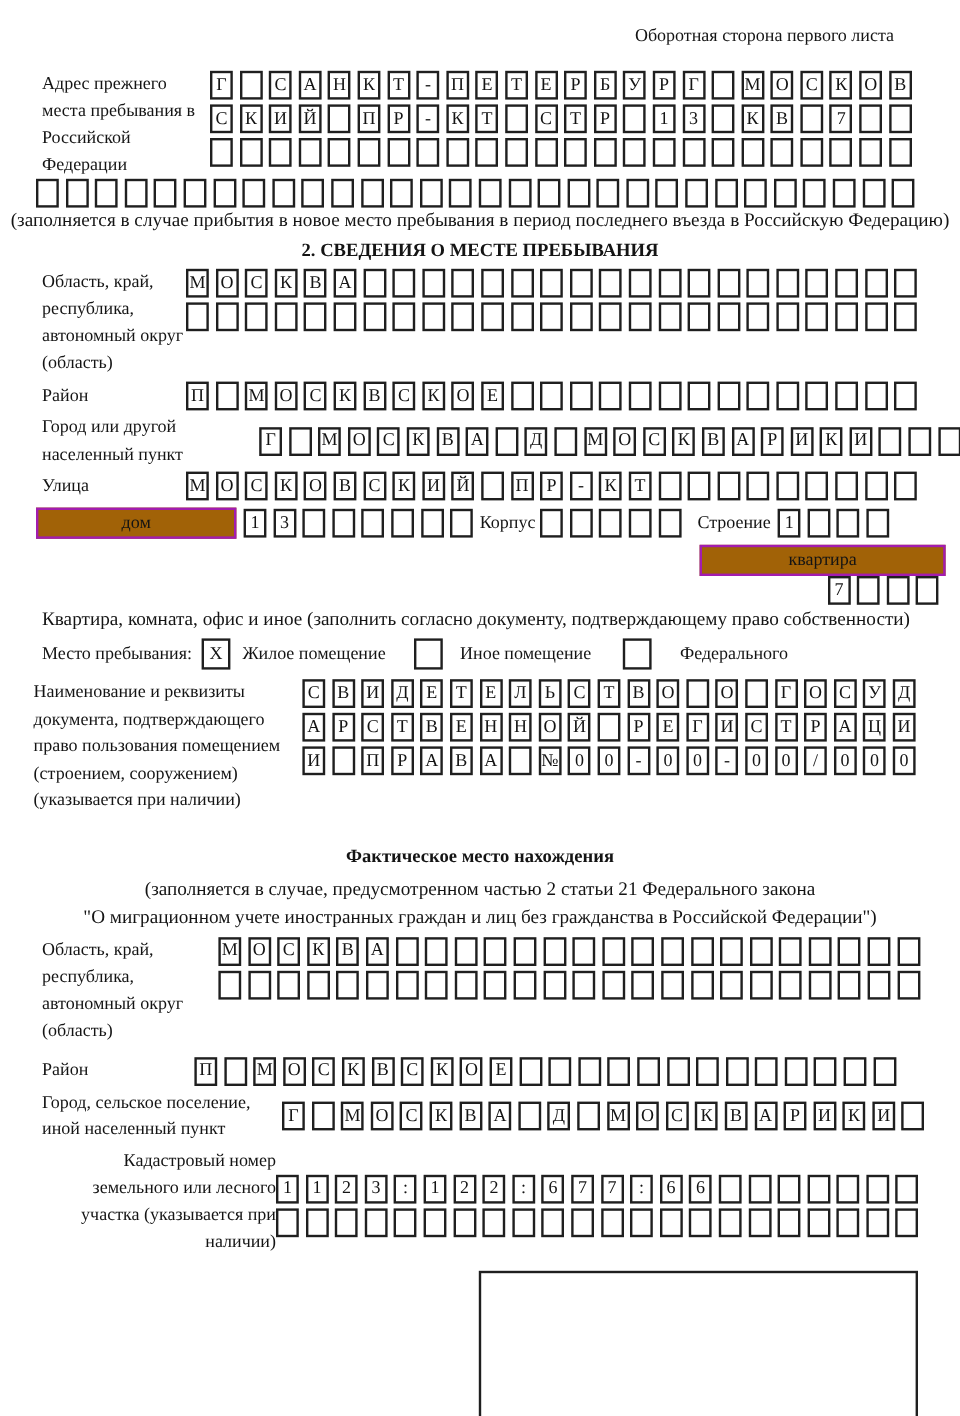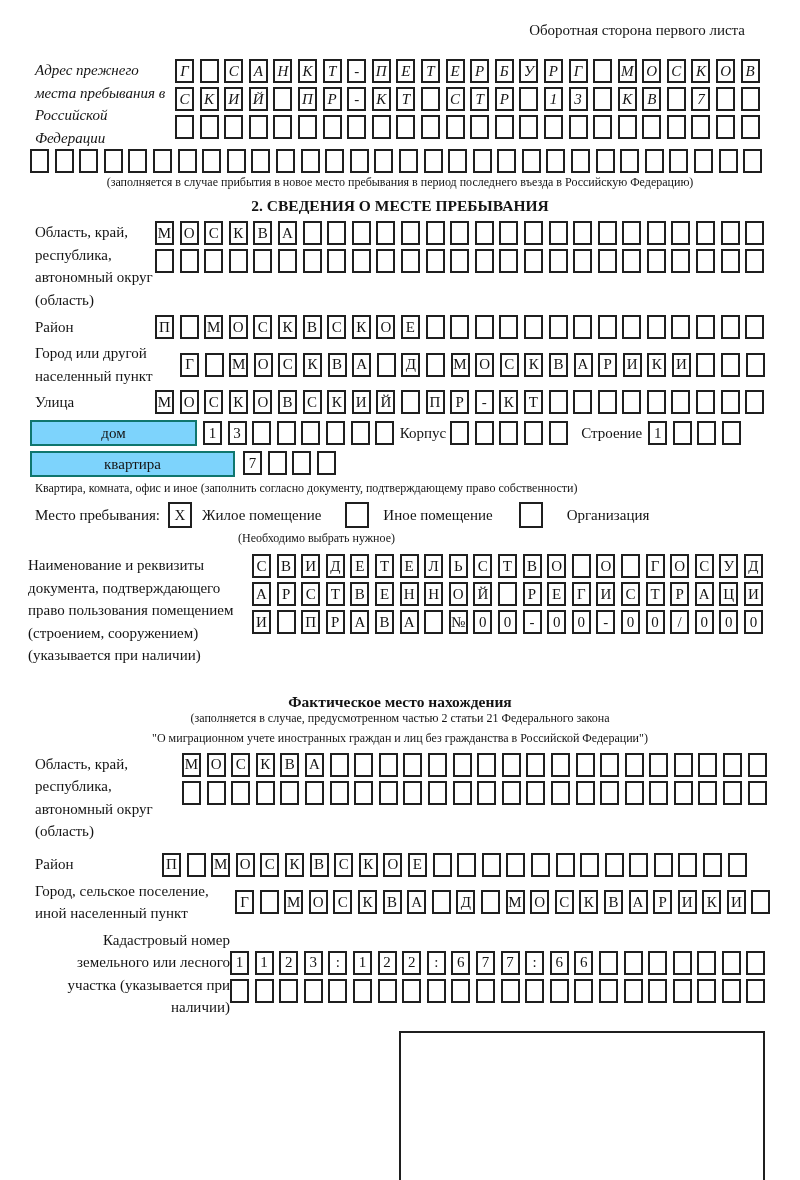--- a/index.html
+++ b/index.html
@@ -14,45 +14,45 @@
   .frow { display: flex; align-items: flex-start; }
   .flabel { font-size: 15px; line-height: 1.5; flex: 0 0 auto; }
 
   .cells { display: flex; flex: 0 0 auto; }
   .cells-col > .cells { margin-bottom: 4px; }
   .cell {
     flex: 0 0 auto; width: 19px; height: 24px; border: 2px solid #1f1f1f;
     margin-right: 5.6px; display: flex; align-items: center; justify-content: center;
     font-size: 15px; line-height: 1; background: #fff;
   }
-  .caption { font-size: 12px; }
+  .caption { font-size: 16px; }
   .center { text-align: center; }
   .sec-title { font-weight: bold; font-size: 15.5px; text-align: center; }
 
   .wide-box {
-    border: 2px solid #0f766e; height: 26px; display: flex; align-items: center;
-    justify-content: center; font-size: 15px; flex: 0 0 auto; background:#7dd3fc;
+    border: 2px solid #a21caf; height: 26px; display: flex; align-items: center;
+    justify-content: center; font-size: 15px; flex: 0 0 auto; background:#a16207;
   }
   .inline-lbl { font-size: 15px; line-height: 26px; flex: 0 0 auto; }
 
   .chk {
     width: 24px; height: 26px; border: 2px solid #1f1f1f; display: inline-flex;
     align-items: center; justify-content: center; font-size: 15px; flex: 0 0 auto;
     background:#fff;
   }
   .stamp-box { border: 2px solid #1f1f1f; background: #fff; }
 </style>
 </head>
 <body>
 
 <div class="page">
 
   <div class="hdr-note">Оборотная сторона первого листа</div>
 
-  <div class="frow" style="margin:20px 0 0 35px;font-style:italic;">
+  <div class="frow" style="margin:20px 0 0 35px;">
     <div class="flabel" style="width:140px;">Адрес прежнего места пребывания в Российской Федерации</div>
     <div class="cells-col">
       <div class="cells">
           <span class="cell">Г</span>
           <span class="cell"></span>
           <span class="cell">С</span>
           <span class="cell">А</span>
           <span class="cell">Н</span>
           <span class="cell">К</span>
           <span class="cell">Т</span>
@@ -248,21 +248,21 @@
         <span class="cell"></span>
         <span class="cell"></span>
         <span class="cell"></span>
         <span class="cell"></span>
         <span class="cell"></span>
         <span class="cell"></span>
         <span class="cell"></span>
       </div>
   </div>
 
-  <div class="frow" style="margin:3px 0 0 35px; align-items:center;">
+  <div class="frow" style="margin:3px 0 0 35px; align-items:center;gap:36px;">
     <div class="flabel" style="width:145px;">Город или другой населенный пункт</div>
     <div class="cells">
         <span class="cell">Г</span>
         <span class="cell"></span>
         <span class="cell">М</span>
         <span class="cell">О</span>
         <span class="cell">С</span>
         <span class="cell">К</span>
         <span class="cell">В</span>
         <span class="cell">А</span>
@@ -338,41 +338,40 @@
       </div>
     <div class="inline-lbl" style="margin-left:8px; margin-right:6px;">Строение</div>
     <div class="cells">
         <span class="cell">1</span>
         <span class="cell"></span>
         <span class="cell"></span>
         <span class="cell"></span>
       </div>
   </div>
 
-  <div class="frow" style="margin:5px 0 0 30px; align-items:flex-start;">
+  <div class="frow" style="margin:5px 12px 0 30px; align-items:flex-end;flex-direction:column;">
     <div class="wide-box" style="width:205px;">квартира</div>
     <div class="cells" style="margin-left:8px;">
         <span class="cell">7</span>
         <span class="cell"></span>
         <span class="cell"></span>
         <span class="cell"></span>
       </div>
   </div>
   <div class="caption" style="margin:4px 0 0 35px;">Квартира, комната, офис и иное (заполнить согласно документу, подтверждающему право собственности)</div>
 
   <div class="frow" style="margin:6px 0 0 35px; align-items:center;">
     <div class="inline-lbl">Место пребывания:</div>
     <span class="chk" style="margin-left:8px;">X</span>
     <div class="inline-lbl" style="margin-left:10px;">Жилое помещение</div>
     <span class="chk" style="margin-left:24px;"></span>
     <div class="inline-lbl" style="margin-left:14px;">Иное помещение</div>
     <span class="chk" style="margin-left:26px;"></span>
-    <div class="inline-lbl" style="margin-left:24px;">Организация</div>
-  </div>
-  <div class="caption" style="margin:3px 0 0 238px;">(Необходимо выбрать нужное)</div>
+    <div class="inline-lbl" style="margin-left:24px;">Федерального</div>
+  </div>
 
   <div class="frow" style="margin:8px 0 0 28px;">
     <div class="flabel" style="width:224px;">Наименование и реквизиты документа, подтверждающего право пользования помещением (строением, сооружением) (указывается при наличии)</div>
     <div class="cells-col">
       <div class="cells">
           <span class="cell">С</span>
           <span class="cell">В</span>
           <span class="cell">И</span>
           <span class="cell">Д</span>
           <span class="cell">Е</span>
@@ -436,21 +435,21 @@
           <span class="cell">0</span>
           <span class="cell">/</span>
           <span class="cell">0</span>
           <span class="cell">0</span>
           <span class="cell">0</span>
         </div>
     </div>
   </div>
 
   <div class="sec-title" style="margin-top:26px;">Фактическое место нахождения</div>
-  <div class="caption center" style="">(заполняется в случае, предусмотренном частью 2 статьи 21 Федерального закона</div>
+  <div class="caption center" style="margin-top:10px;">(заполняется в случае, предусмотренном частью 2 статьи 21 Федерального закона</div>
   <div class="caption center" style="margin-top:5px;">"О миграционном учете иностранных граждан и лиц без гражданства в Российской Федерации")</div>
 
   <div class="frow" style="margin:7px 0 0 35px;">
     <div class="flabel" style="width:147px;">Область, край, республика, автономный округ (область)</div>
     <div class="cells-col">
       <div class="cells">
           <span class="cell">М</span>
           <span class="cell">О</span>
           <span class="cell">С</span>
           <span class="cell">К</span>

